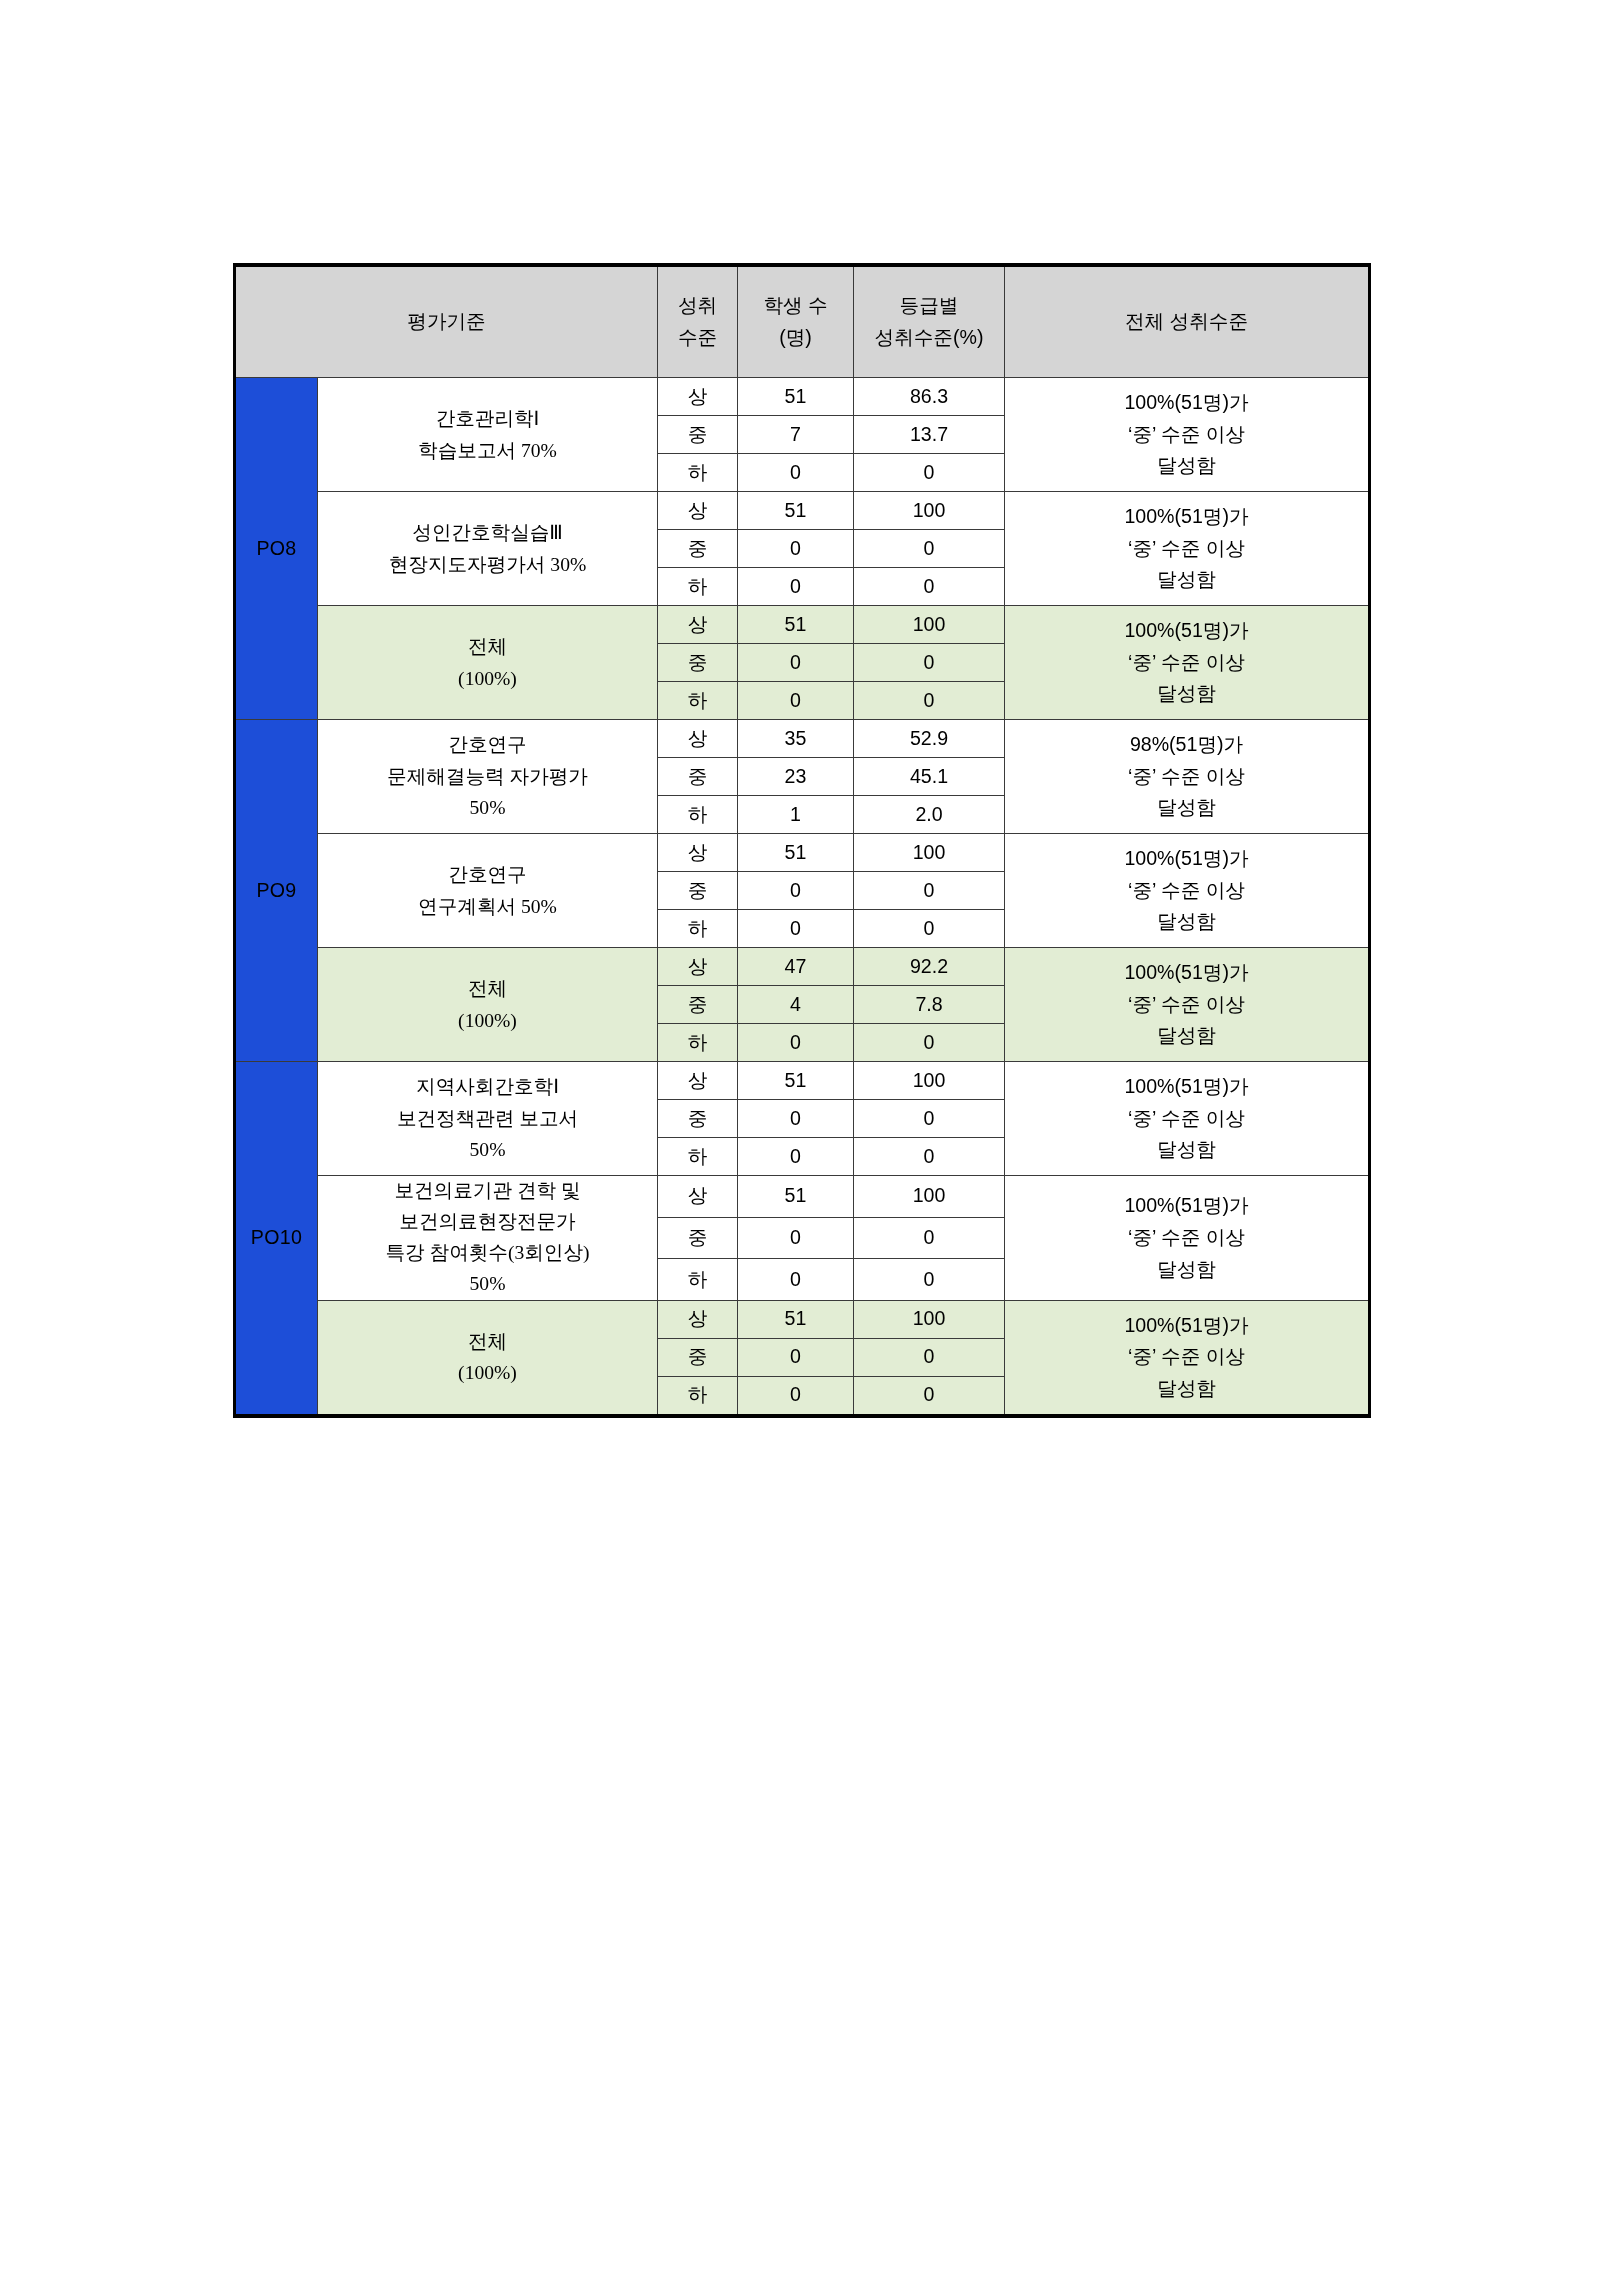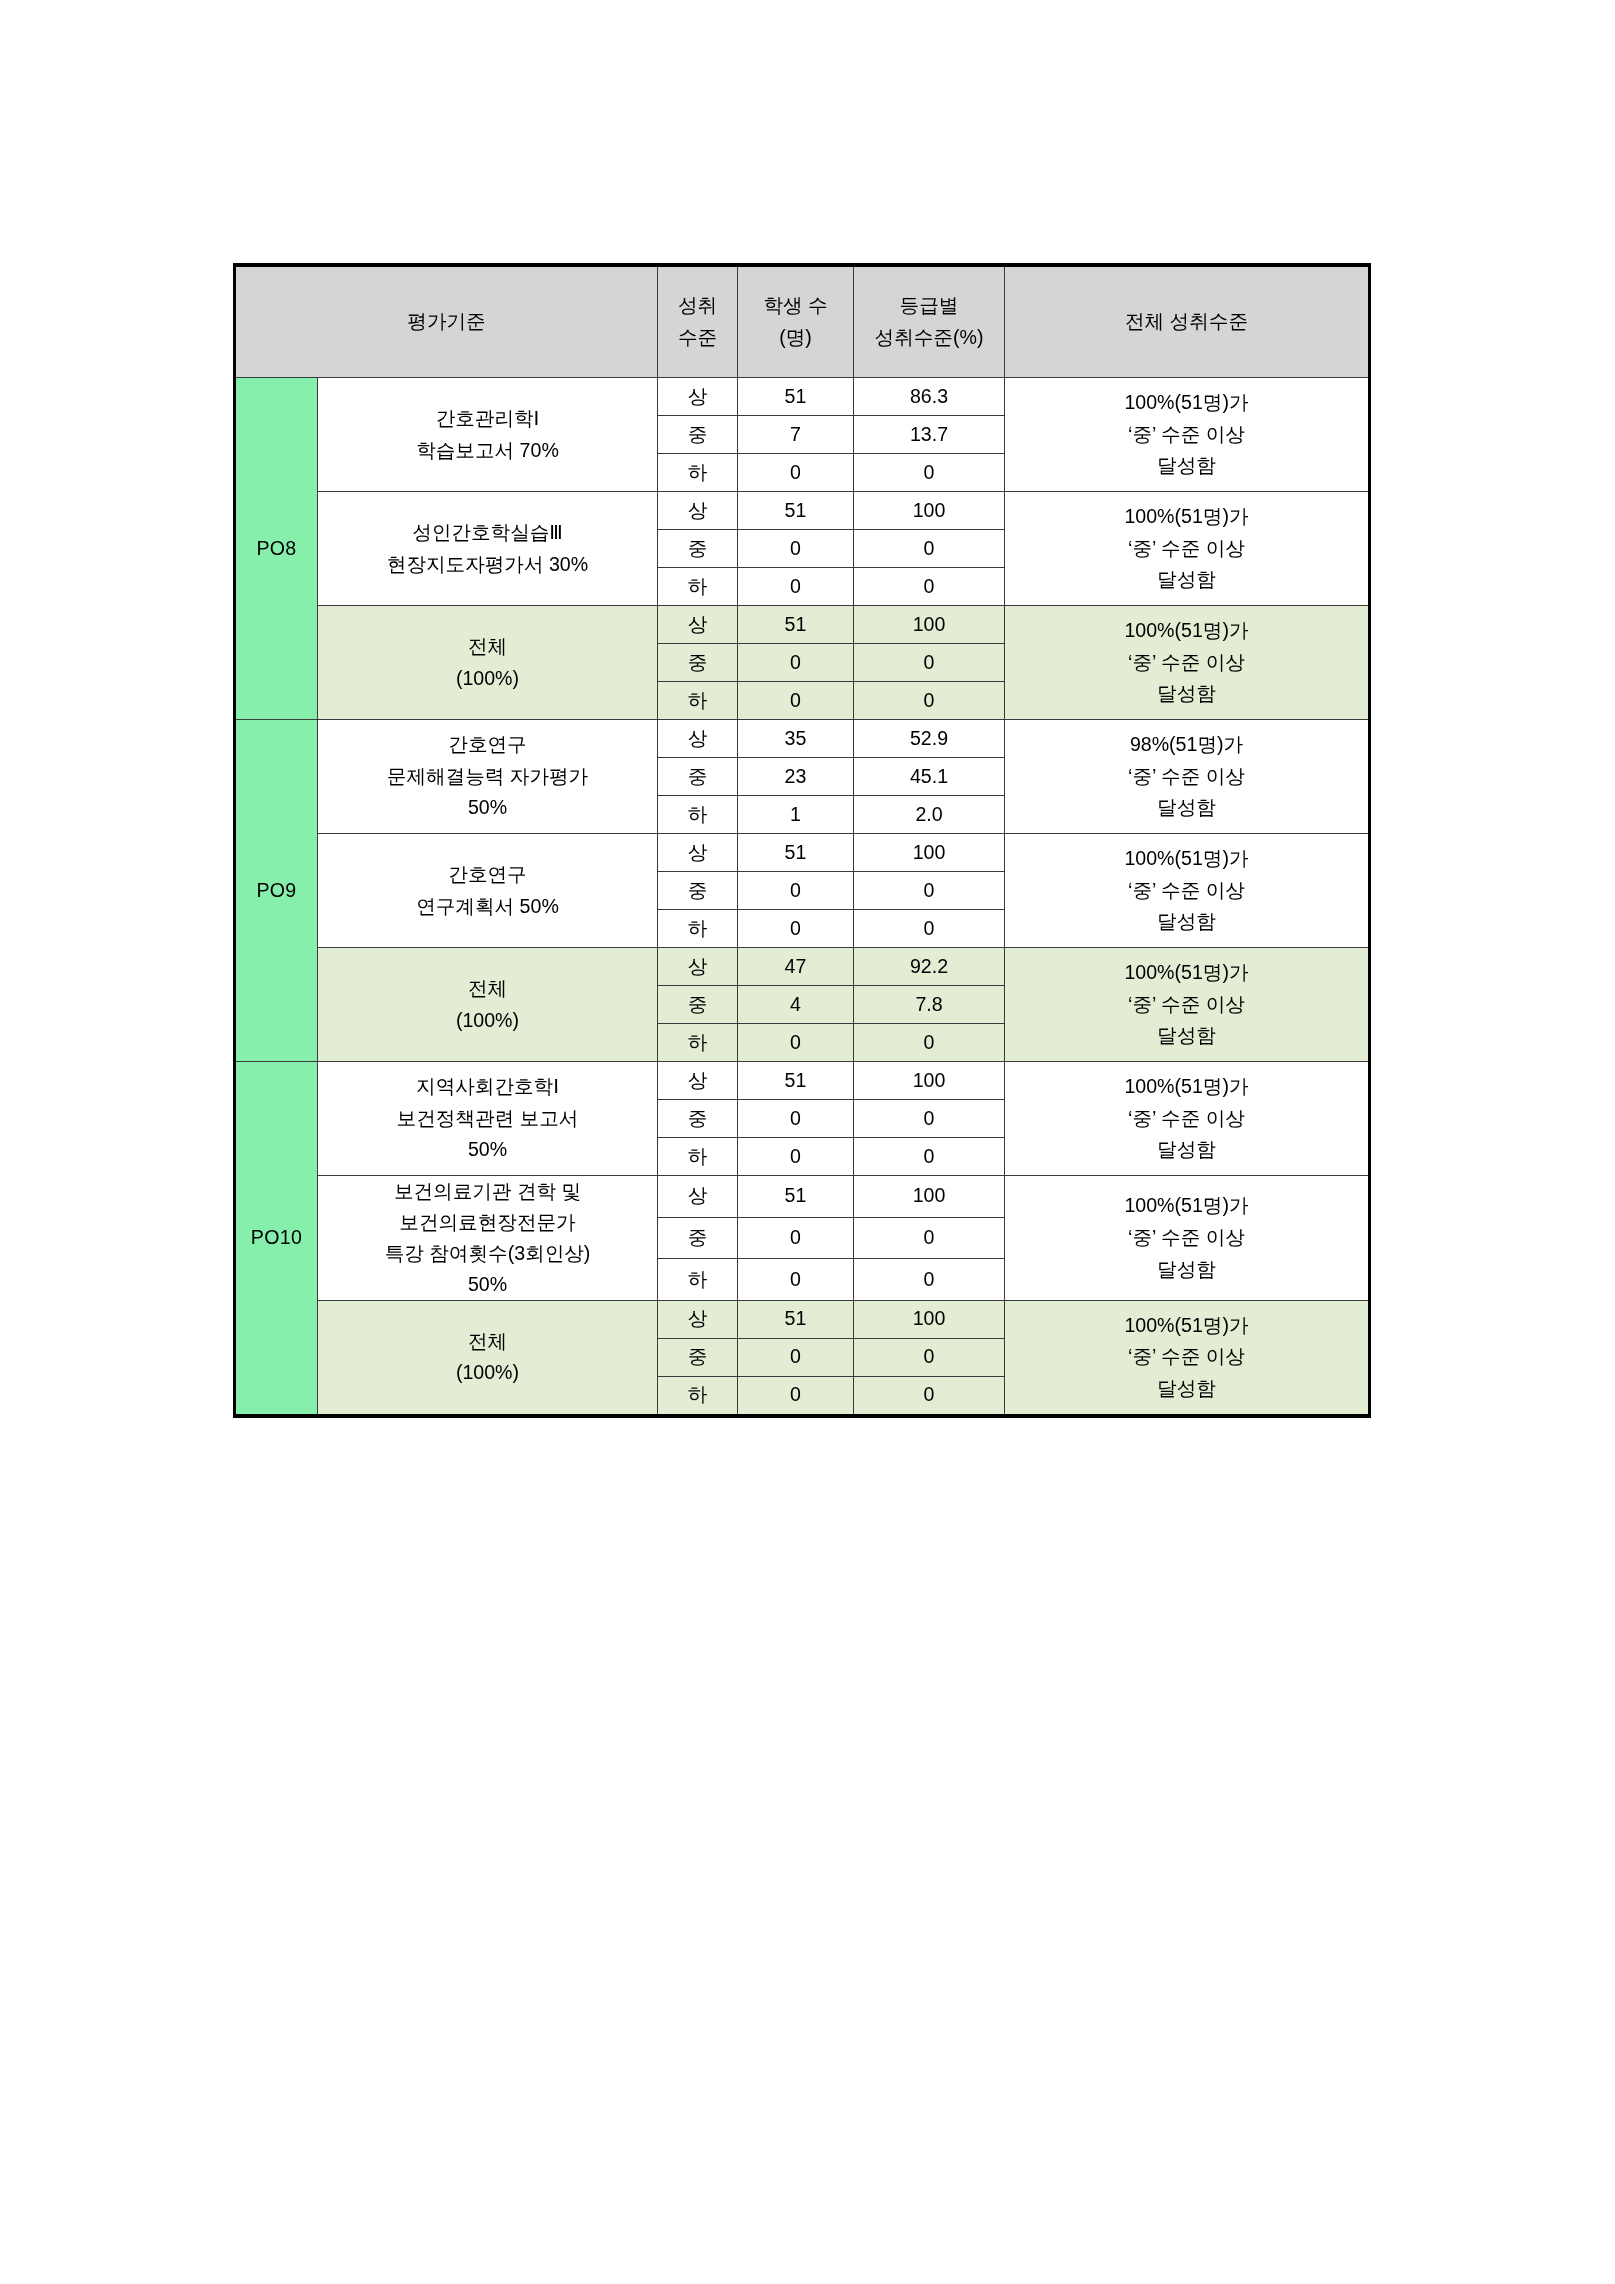--- a/index.html
+++ b/index.html
@@ -59,30 +59,31 @@
   thead th {
     background: #d5d5d5;
     height: 110px;
     font-size: 20px;
     border-bottom: 2.6px solid #000000;
   }
   .hdr-two { line-height: 1.52; }
 
   
   .po-cell {
-    background: #86efac;
+    background: #1d4ed8;
     font-size: 20px;
     font-weight: bold;
     letter-spacing: 0.3px;
   }
   
   .crit-cell {
     font-size: 19.6px;
     line-height: 1.76;
     padding: 3.9px 5.2px;
+    font-family: Liberation Serif, serif;
   }
   .crit-cell.tight { line-height: 1.58; }
   
   .lvl-cell, .num-cell {
     height: 37px;
     font-size: 19.6px;
   }
   
   .total-cell {
     font-size: 19.6px;

